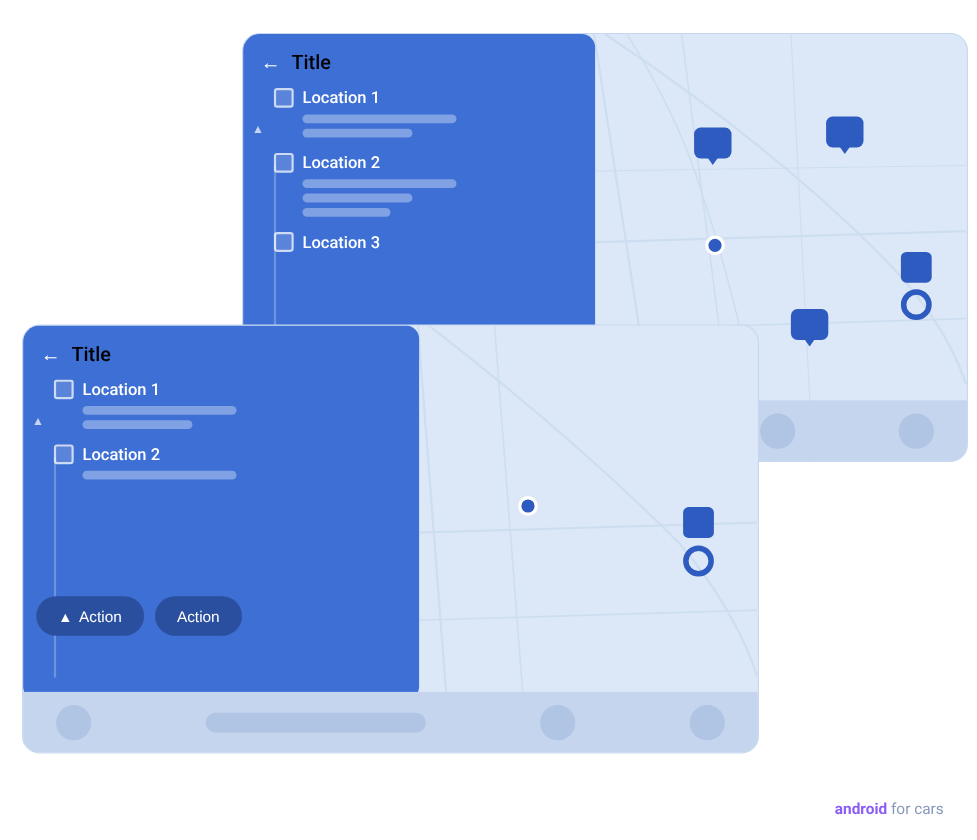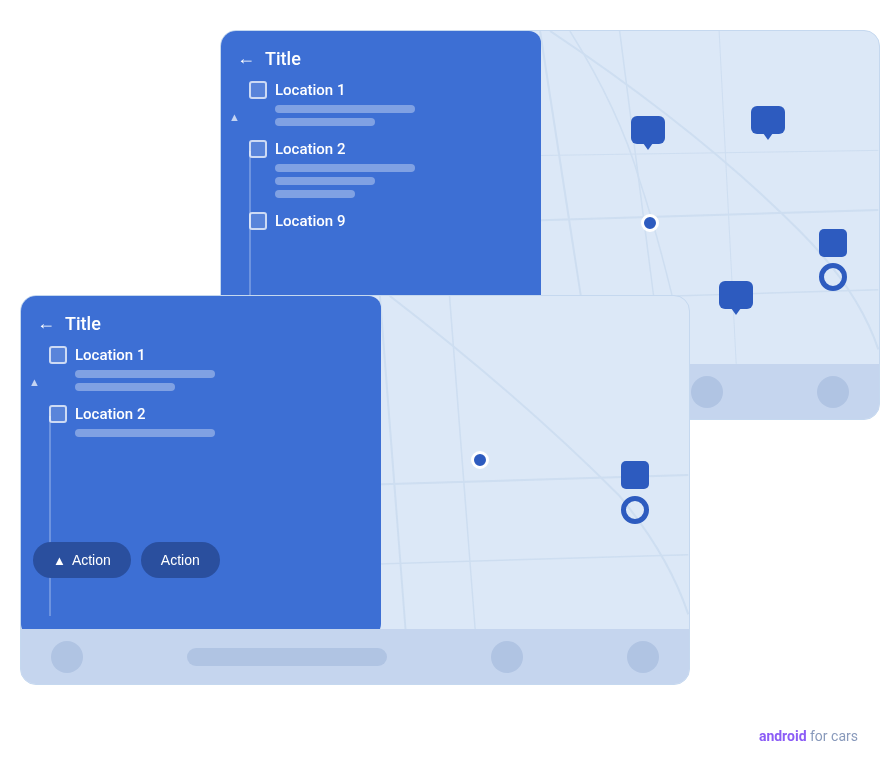--- a/index.html
+++ b/index.html
@@ -46,21 +46,21 @@
 
     .back-arrow {
       color: #fff;
       font-size: 18px;
       cursor: pointer;
       display: flex;
       align-items: center;
     }
 
     .panel-title {
-      color: #ffffff;
+      color: #000000;
       font-size: 18px;
       font-weight: 500;
     }
 
     .panel-list {
       padding: 0 12px;
       overflow: hidden;
     }
 
     .location-item {
@@ -311,21 +311,21 @@
         <div class="location-bars">
           <div class="bar long"></div>
           <div class="bar medium"></div>
           <div class="bar short"></div>
         </div>
       </div>
 
       <div class="location-item" style="margin-bottom:0;">
         <div class="location-header">
           <div class="location-checkbox"></div>
-          <span class="location-name">Location 9</span>
+          <span class="location-name">Location 3</span>
         </div>
       </div>
     </div>
 
     <div style="position:absolute;left:10px;bottom:5px;color:rgba(255,255,255,0.7);font-size:11px;">▼</div>
   </div>
 
   <div class="bottom-bar-back">
     <div class="bottom-circle"></div>
     <div class="bottom-pill" style="width:220px;"></div>

